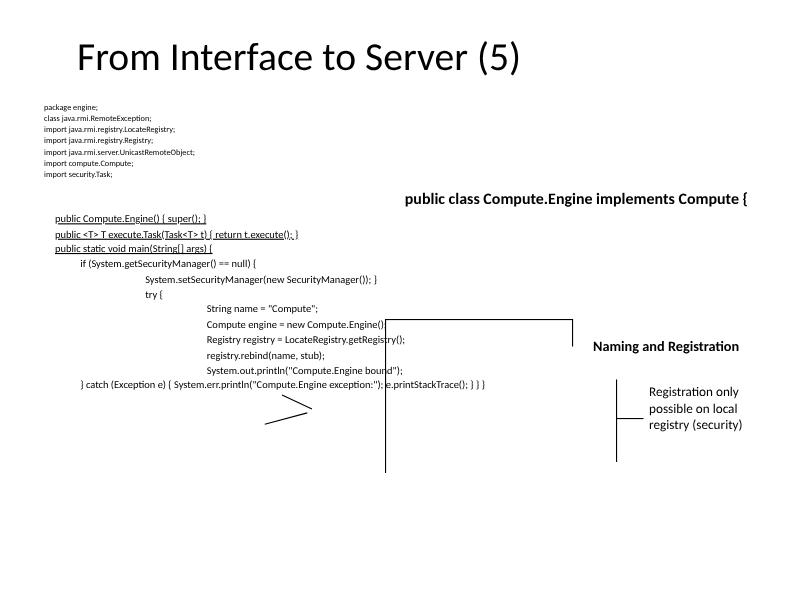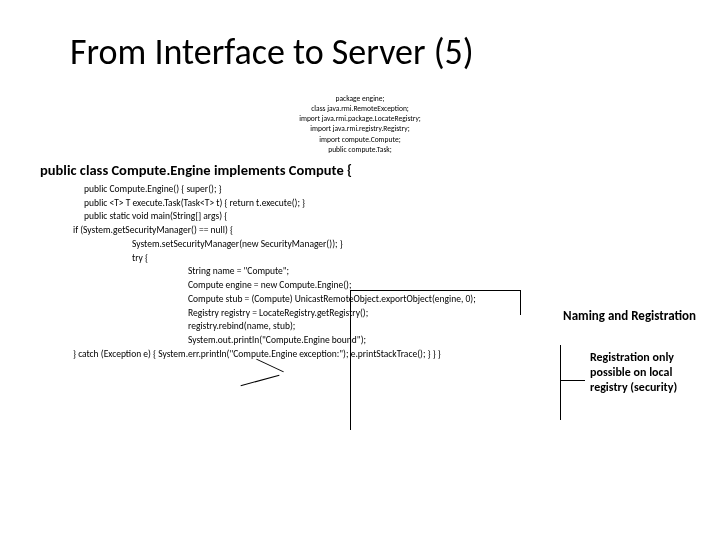--- a/index.html
+++ b/index.html
@@ -23,85 +23,85 @@
   }
   .title {
     font-size: 36px;
     font-weight: 400;
     margin: 10px 0 20px 30px;
   }
   .imports {
     font-size: 7.5px;
     line-height: 1.35;
     margin-bottom: 6px;
-    text-align: center;
   }
   .classdecl {
     font-size: 14.5px;
     font-weight: 700;
     margin-bottom: 4px;
+    text-align: right;
   }
   .body-block {
     font-size: 9.5px;
     line-height: 1.45;
     position: relative;
   }
-  .l1 { margin-left: 44px; }
+  .l1 { margin-left: 10px; text-decoration: underline; }
   .l2 { margin-left: 33px; }
   .l3 { margin-left: 92px; }
   .l4 { margin-left: 148px; }
   .annot1 {
     position: absolute;
-    right: 24px;
+    right: 48px;
     top: 308px;
     font-size: 13px;
     font-weight: 700;
   }
   .annot2 {
     position: absolute;
     right: 40px;
     top: 350px;
     width: 90px;
     font-size: 12px;
-    font-weight: 700;
+    font-weight: 400;
     line-height: 1.25;
   }
   .line {
     position: absolute;
     background: #000;
   }
 </style>
 </head>
 <body>
 
 <div class="slide">
 
   <div class="title">From Interface to Server (5)</div>
 
   <div class="imports">
     <div>package engine;</div>
     <div>class java.rmi.RemoteException;</div>
-    <div>import java.rmi.package.LocateRegistry;</div>
+    <div>import java.rmi.registry.LocateRegistry;</div>
     <div>import java.rmi.registry.Registry;</div>
+    <div>import java.rmi.server.UnicastRemoteObject;</div>
     <div>import compute.Compute;</div>
-    <div>public compute.Task;</div>
+    <div>import security.Task;</div>
   </div>
 
   <div class="classdecl">public class Compute.Engine implements Compute {</div>
 
   <div class="body-block">
     <div class="l1">public Compute.Engine() {  super(); }</div>
     <div class="l1">public &lt;T&gt; T execute.Task(Task&lt;T&gt; t) { return t.execute(); }</div>
     <div class="l1">public static void main(String[] args) {</div>
     <div class="l2">if (System.getSecurityManager() == null) {</div>
     <div class="l3">System.setSecurityManager(new SecurityManager()); }</div>
     <div class="l3">try {</div>
     <div class="l4">String name = "Compute";</div>
     <div class="l4">Compute engine = new Compute.Engine();</div>
-    <div class="l4">Compute stub = (Compute) UnicastRemoteObject.exportObject(engine, 0);</div>
     <div class="l4">Registry registry = LocateRegistry.getRegistry();</div>
     <div class="l4">registry.rebind(name, stub);</div>
     <div class="l4">System.out.println("Compute.Engine bound");</div>
     <div class="l2">} catch (Exception e) { System.err.println("Compute.Engine exception:"); e.printStackTrace(); } } }</div>
   </div>
 
   <div class="annot1">Naming and Registration</div>
   <div class="annot2">Registration only possible on local registry (security)</div>
 
   <div class="line" style="left:350px; top:290px; width:1px; height:140px;"></div>

